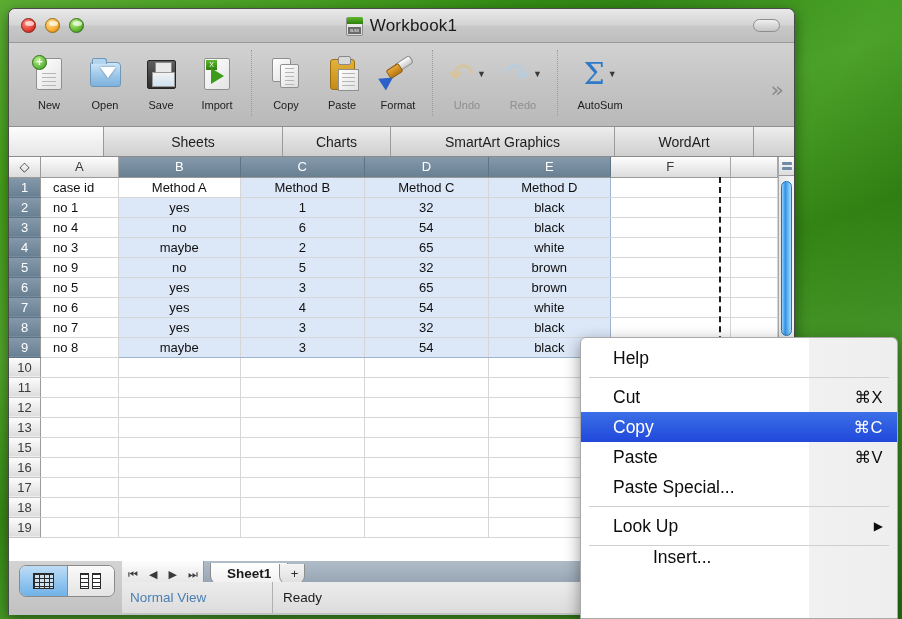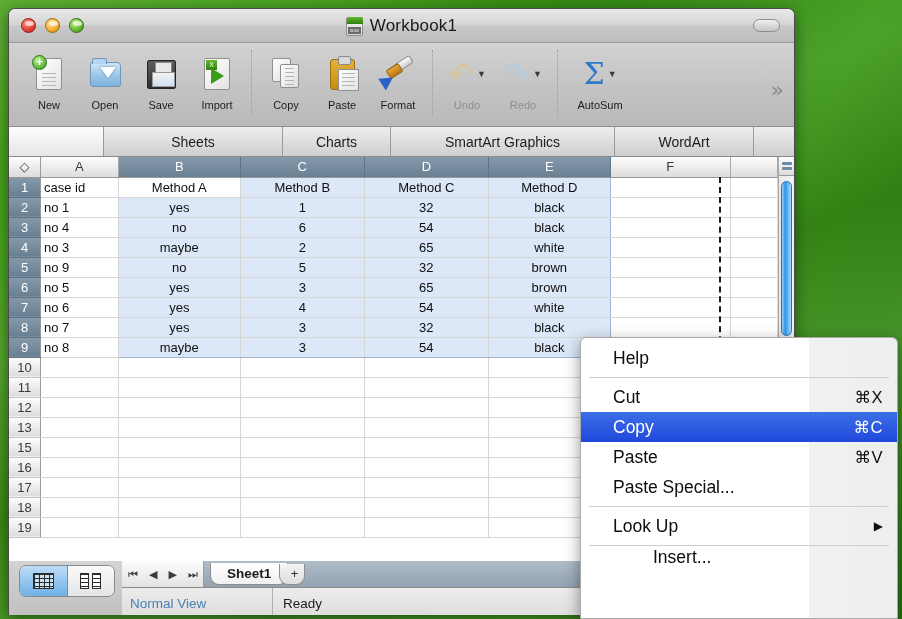--- a/index.html
+++ b/index.html
@@ -230,21 +230,21 @@
   }
   .corner {
     width: 30px; background: linear-gradient(to bottom,#fdfdfd,#dcdcdc);
     border-right: 1px solid #9a9a9a; border-bottom: 1px solid #9a9a9a;
     text-align: center; color: #3a3a3a; font-size: 12px;
   }
   td.cell {
     border-right: 1px solid #d6d6d6; border-bottom: 1px solid #d6d6d6;
     text-align: center; color: #101010; padding: 0 2px; overflow: hidden; white-space: nowrap;
   }
-  td.cell.a-col { text-align: left; padding-left: 3px; }
+  td.cell.a-col { text-align: left; padding-left: 12px; }
   td.cell.selrange { background: #dce7f7; }
   td.cell.active { background: #ffffff; }
   .sel-border-top    { border-top: 1px solid #9db4d0 !important; }
   .sel-border-bottom { border-bottom: 1px solid #9db4d0 !important; }
   .sel-border-left   { border-left: 1px solid #9db4d0 !important; }
   .sel-border-right  { border-right: 1px solid #9db4d0 !important; }
   #pagebreak {
     position: absolute; top: 20px; bottom: 0; left: 710px; width: 0;
     border-left: 2px dashed #1a1a1a; pointer-events: none;
   }
@@ -314,21 +314,21 @@
     position: absolute; right: 0; top: 2px; width: 175px; height: 22px;
     background: linear-gradient(to bottom,#ededed,#fbfbfb);
     border-left: 1px solid #9a9a9a; border-radius: 2px;
   }
   #hthumb {
     position: absolute; left: 8px; right: 0; top: 3px; height: 16px; border-radius: 8px;
     background: linear-gradient(to bottom,#a9dcfb 0%,#2f92e8 40%,#57b0f1 70%,#bfe5fc 100%);
     border: 1px solid #2273b5;
   }
   #statusbar {
-    position: absolute; left: 113px; right: 0; top: 27px; height: 31px;
+    position: absolute; left: 113px; right: 0; top: 21px; height: 31px;
     background: linear-gradient(to bottom,#ececec,#dcdcdc);
     display: flex; align-items: center; font-size: 13.5px;
   }
   #status-view {
     width: 151px; color: #4a7fb5; padding-left: 8px;
     border-right: 1px solid #b0b0b0; height: 100%; display: flex; align-items: center;
   }
   #status-ready { color: #1c1c1c; padding-left: 10px; }
   
   #ctxmenu {

